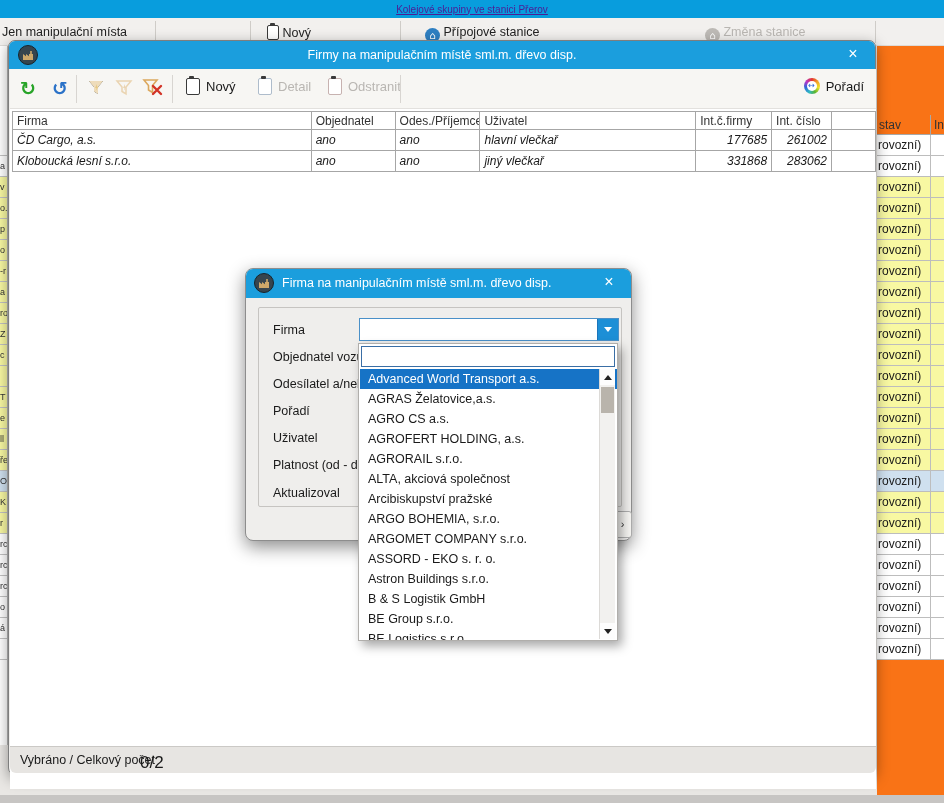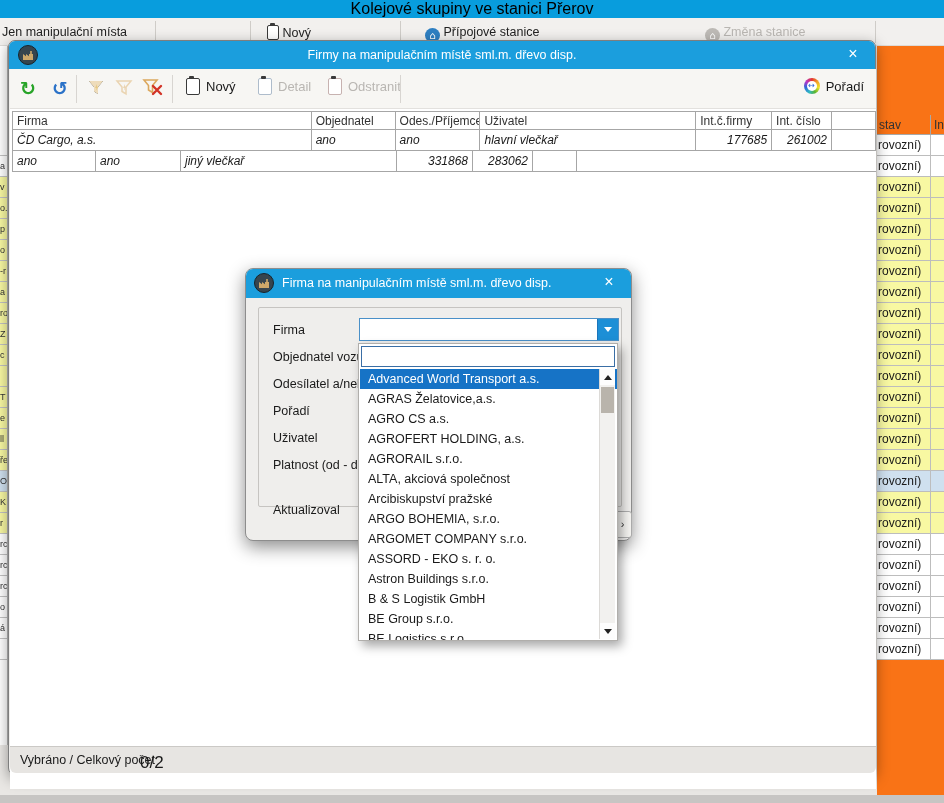--- a/index.html
+++ b/index.html
@@ -3,21 +3,21 @@
 <meta charset="utf-8">
 <style>
   * { margin:0; padding:0; box-sizing:border-box; }
   html,body { width:944px; height:803px; overflow:hidden;
     font-family:"Liberation Sans","DejaVu Sans",sans-serif; font-size:12px; color:#1a1a1a;
     background:#e9e7e4; position:relative; }
 
   
   .top-bar { position:absolute; left:0; top:0; width:944px; height:18px; background:#089ddd;
     display:flex; align-items:center; justify-content:center; }
-  .top-bar span { color:#000000; font-size:16px; }
+  .top-bar span { color:#4c1d95; font-size:10px;text-decoration:underline; }
 
   
   .bg-toolbar { position:absolute; left:0; top:18px; width:944px; height:28px; background:#f2f0ee;
     border-bottom:1px solid #dddbd8; }
   .bg-toolbar .lbl { position:absolute; top:7px; font-size:12.5px; color:#222; white-space:nowrap; }
   .bg-toolbar .vsep { position:absolute; top:3px; height:22px; width:1px; background:#cfccc8; }
   .circle-ic { display:inline-block; width:15px; height:15px; border-radius:50%;
     color:#fff; font-size:10px; line-height:15px; text-align:center; vertical-align:-3px;
     font-family:"DejaVu Sans",sans-serif; }
   .clip-ic { display:inline-block; width:12px; height:15px; border:1.5px solid #3a3a3a; border-radius:2px;
@@ -367,20 +367,21 @@
         <div class="tbl-row">
           <div class="c" style="width: 300px;">ČD Cargo, a.s.</div>
           <div class="c" style="width: 84px;">ano</div>
           <div class="c" style="width: 85px;">ano</div>
           <div class="c" style="width: 216px;">hlavní vlečkař</div>
           <div class="c num" style="width: 76px;">177685</div>
           <div class="c num" style="width: 60px;">261002</div>
           <div class="c" style="width: 44px;"></div>
         </div>
         <div class="tbl-row">
+          <div class="c" style="width: 300px;">Kloboucká lesní s.r.o.</div>
           <div class="c" style="width: 84px;">ano</div>
           <div class="c" style="width: 85px;">ano</div>
           <div class="c" style="width: 216px;">jiný vlečkař</div>
           <div class="c num" style="width: 76px;">331868</div>
           <div class="c num" style="width: 60px;">283062</div>
           <div class="c" style="width: 44px;"></div>
         </div>
       </div>
   </div>
 
@@ -402,21 +403,21 @@
   </div>
 
   <div class="group-box"></div>
 
   <span class="fld-lbl" style="top:54px;">Firma</span>
   <span class="fld-lbl" style="top:81px;">Objednatel vozů</span>
   <span class="fld-lbl" style="top:108px;">Odesílatel a/nebo</span>
   <span class="fld-lbl" style="top:135px;">Pořadí</span>
   <span class="fld-lbl" style="top:162px;">Uživatel</span>
   <span class="fld-lbl" style="top:189px;">Platnost (od - do)</span>
-  <span class="fld-lbl" style="top:234px;">Aktualizoval</span>
+  <span class="fld-lbl" style="top:217px;">Aktualizoval</span>
 
   <div class="combo">
     <span></span>
     <span class="combo-btn">
       <span class="tri-down"></span>
     </span>
   </div>
 
   <div class="frag-btn">›</div>
 </div>

